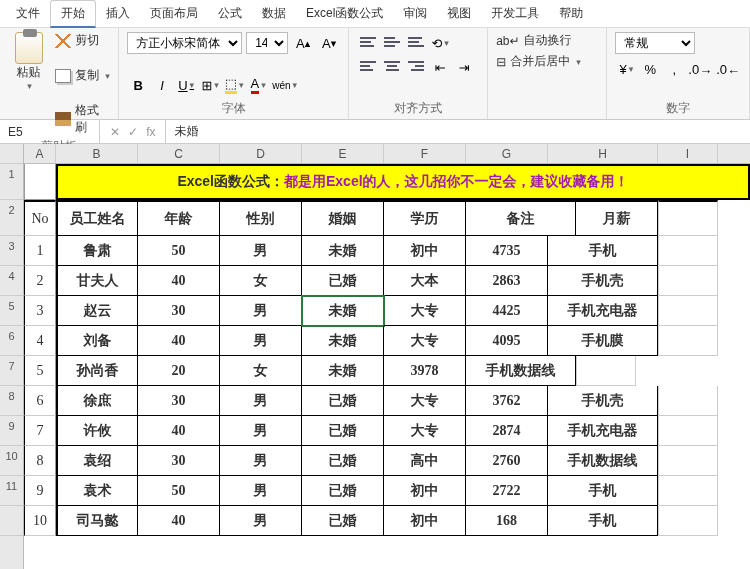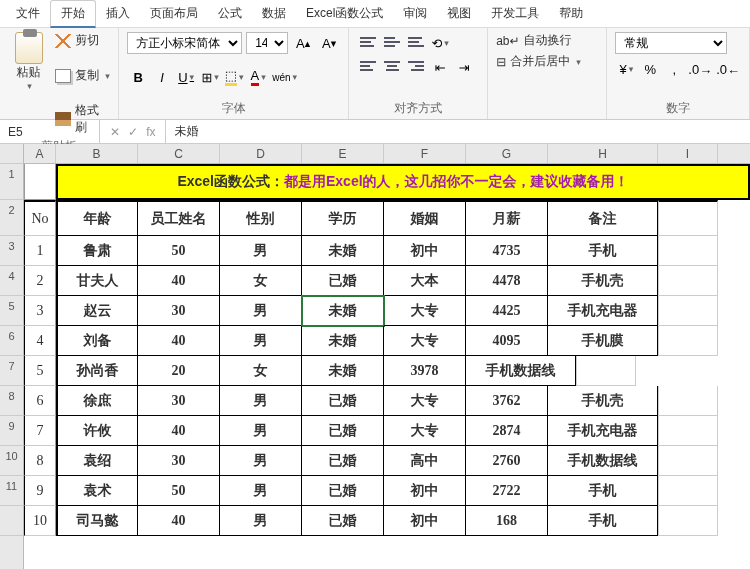--- a/index.html
+++ b/index.html
@@ -15,21 +15,21 @@
 .paste{display:flex;flex-direction:column;align-items:center;width:42px;cursor:pointer}
 .paste .icn{width:28px;height:32px;border:1px solid #c9a96e;background:linear-gradient(#fff,#f3e7c9);border-radius:3px;position:relative}
 .paste .icn:before{content:"";position:absolute;top:-4px;left:7px;width:14px;height:8px;background:#888;border-radius:2px}
 .clip-btns{display:flex;flex-direction:column;gap:18px;font-size:12px}
 .clip-btns div{display:flex;align-items:center;gap:4px;cursor:pointer}
 .sicn{width:16px;height:14px;display:inline-block}
 .cut{background:linear-gradient(45deg,transparent 45%,#e08030 45%,#e08030 55%,transparent 55%),linear-gradient(-45deg,transparent 45%,#e08030 45%,#e08030 55%,transparent 55%)}
 .copy{border:1px solid #888;background:#fff;box-shadow:2px 2px 0 #ccc}
 .brush{background:linear-gradient(#8b5a2b 60%,#d4a060 60%)}
 .fontg{width:230px}
-.font-row1{display:flex;gap:4px;align-items:center;margin-bottom:12px}
+.font-row1{display:flex;gap:4px;align-items:center;margin-bottom:20px}
 .sel{border:1px solid #bbb;background:#fff;height:22px;font-size:12px;padding:0 4px}
 .btn{border:1px solid transparent;background:none;height:22px;min-width:22px;font-size:13px;cursor:pointer;display:inline-flex;align-items:center;justify-content:center}
 .font-row2{display:flex;gap:2px;align-items:center}
 .aligng{width:140px}
 .al-row{display:flex;gap:2px;margin-bottom:2px}
 .albtn{width:22px;height:20px;display:flex;flex-direction:column;justify-content:center;gap:2px;padding:0 3px;cursor:pointer}
 .albtn i{height:2px;background:#556}
 .wrapg{width:120px}
 .wrap-row{display:flex;align-items:center;gap:4px;font-size:12px;margin-bottom:4px;cursor:pointer}
 .numg{flex:1}
@@ -189,21 +189,21 @@
           <span>⊟</span>
           <span>合并后居中</span>
           <span class="arrow">▾</span>
         </div>
     </div>
     <div></div>
   </div>
 
   <div class="group numg">
     <div>
-      <select class="sel" style="width:112px"><option>常规</option></select>
+      <select class="sel" style="width:80px"><option>常规</option></select>
       <div class="al-row" style="margin-top:4px">
         <button class="btn">¥<span class="arrow">▾</span></button>
         <button class="btn">%</button>
         <button class="btn">,</button>
         <button class="btn">.0→</button>
         <button class="btn">.0←</button>
       </div>
     </div>
     <div class="glabel">数字</div>
   </div>
@@ -248,27 +248,27 @@
       <div class="ch cI">I</div>
     </div>
     <div class="banner">
       <div class="cA"></div>
       <div class="rest">
           <span><span>Excel函数公式：</span><span class="red">都是用Excel的人，这几招你不一定会，建议收藏备用！</span></span>
         </div>
     </div>
     <div class="drow hdr">
       <div class="cell cA">No</div>
+      <div class="cell cB">员工姓名</div>
       <div class="cell cC">年龄</div>
-      <div class="cell cB">员工姓名</div>
       <div class="cell cD">性别</div>
+      <div class="cell cE">婚姻</div>
       <div class="cell cF">学历</div>
-      <div class="cell cE">婚姻</div>
+      <div class="cell cH">备注</div>
       <div class="cell cG">月薪</div>
-      <div class="cell cH">备注</div>
       <div class="cell cI"></div>
     </div>
     <div id="datarows">
         <div class="drow">
           <div class="cell cA">1</div>
           <div class="cell cB">鲁肃</div>
           <div class="cell cC">50</div>
           <div class="cell cD">男</div>
           <div class="cell cE">未婚</div>
           <div class="cell cF">初中</div>
@@ -276,21 +276,21 @@
           <div class="cell cH">手机</div>
           <div class="cell cI"></div>
         </div>
         <div class="drow">
           <div class="cell cA">2</div>
           <div class="cell cB">甘夫人</div>
           <div class="cell cC">40</div>
           <div class="cell cD">女</div>
           <div class="cell cE">已婚</div>
           <div class="cell cF">大本</div>
-          <div class="cell cG">4478</div>
+          <div class="cell cG">2863</div>
           <div class="cell cH">手机壳</div>
           <div class="cell cI"></div>
         </div>
         <div class="drow">
           <div class="cell cA">3</div>
           <div class="cell cB">赵云</div>
           <div class="cell cC">30</div>
           <div class="cell cD">男</div>
           <div class="cell cE sel-cell">未婚</div>
           <div class="cell cF">大专</div>

